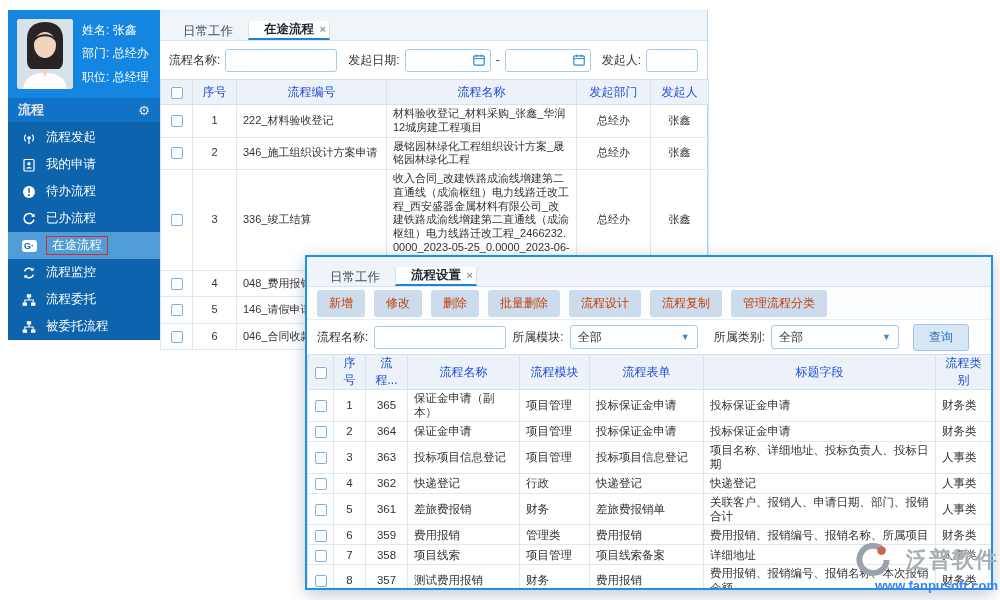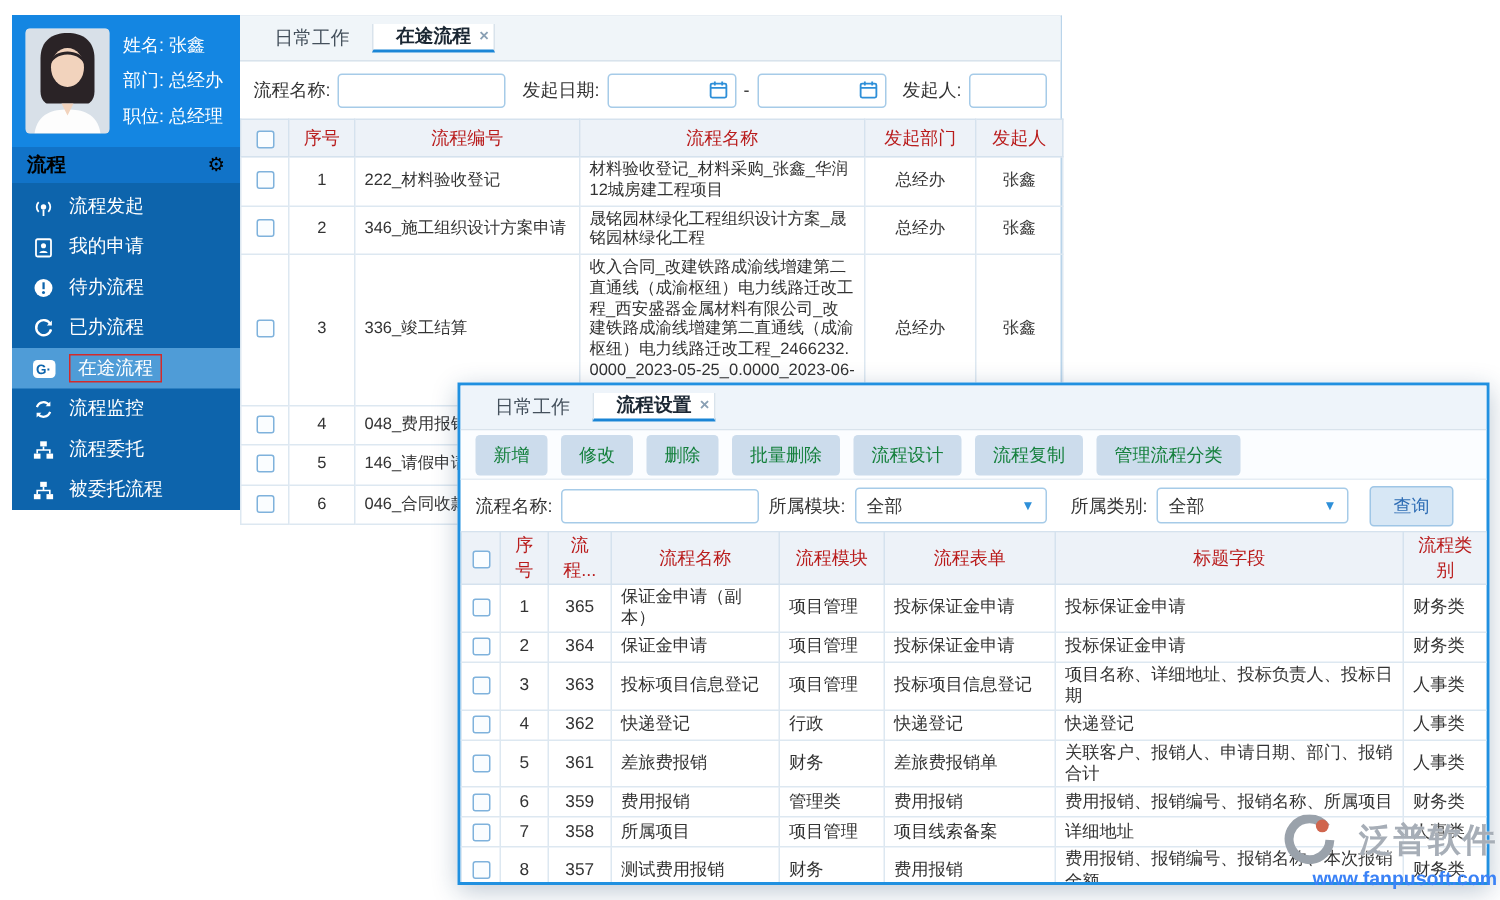--- a/index.html
+++ b/index.html
@@ -4,53 +4,53 @@
 <style>
   *{margin:0;padding:0;box-sizing:border-box}
   html,body{width:1000px;height:600px;background:#fff;font-family:"Liberation Sans","DejaVu Sans",sans-serif;overflow:hidden;position:relative}
   .abs{position:absolute}
 
   
   .sidebar{left:8px;top:10px;width:152px;height:330px}
   .profile{height:88px;background:#1486e2;display:flex;gap:9px;padding:9px 6px 9px 9px}
   .photo{width:56px;height:70px;border-radius:3px;background:linear-gradient(#eef2f6,#cfd9e2);overflow:hidden;flex:none}
   .pinfo{color:#fff;font-size:12px;display:flex;flex-direction:column;justify-content:space-around;white-space:nowrap}
-  .side-head{height:24px;background:#1173c8;color:#000000;display:flex;align-items:center;padding:0 10px;font-size:13px;font-weight:bold}
+  .side-head{height:24px;background:#1173c8;color:#e5e5e5;display:flex;align-items:center;padding:0 10px;font-size:13px;font-weight:bold}
   .gear{margin-left:auto;font-size:13px;cursor:pointer}
   .menu{background:#0d64ac;height:218px;padding-top:2px}
   .mitem{height:27px;display:flex;align-items:center;gap:9px;padding-left:13px;color:#fff;font-size:12.5px;cursor:pointer;white-space:nowrap}
   .mitem.sel{background:#4f9cd7}
   .selbox{border:1px solid #d42a2a;padding:0 5px;line-height:17px}
   .micon{width:16px;height:16px;flex:none;display:flex;align-items:center;justify-content:center}
   .gicon{width:15px;height:12px;background:#fff;border-radius:3px;color:#0d64ac;font-size:9px;font-weight:bold;line-height:12px;text-align:center}
 
   
   .mainwin{left:160px;top:10px;width:548px;height:326px;background:#fff;border-right:1px solid #b9d4ea;border-top:1px solid #e8eef4}
-  .tabbar{height:30px;background:#f0f5f9;border-bottom:1px solid #d9e3ec;display:flex;align-items:center;padding-left:8px}
+  .tabbar{height:30px;background:#f0f5f9;border-bottom:1px solid #d9e3ec;display:flex;align-items:flex-end;padding-left:8px}
   .tab{display:flex;align-items:center;padding:0 15px;font-size:12.5px;color:#44505c;cursor:pointer;position:relative}
   .tab.active{background:#fff;font-weight:bold;color:#1b2733;border-left:1px solid #d9e3ec;border-right:1px solid #d9e3ec;border-bottom:2px solid #1a85d6}
   .tclose{position:absolute;top:3px;right:3px;color:#8aa0b4;font-size:11px;line-height:1;cursor:pointer}
   .filters{height:38px;display:flex;align-items:center;padding:0 9px;gap:5px;font-size:12px;color:#333;white-space:nowrap}
   .inp{height:23px;border:1px solid #a6cbe8;border-radius:3px;background:#fff}
   .w110{width:112px}
   .dinp{width:86px;display:flex;align-items:center;justify-content:flex-end;padding-right:4px}
   .grow{flex:1}
   .caret{color:#2e8fd8;font-size:9px}
 
   table{border-collapse:collapse;table-layout:fixed;width:100%;color:#333}
-  .tbl th{background:#edf2f8;color:#b91c1c;font-weight:normal;border:1px solid #d5e2ee;height:25px;font-size:12px;padding:0 4px}
+  .tbl th{background:#edf2f8;color:#1d4ed8;font-weight:normal;border:1px solid #d5e2ee;height:25px;font-size:12px;padding:0 4px}
   .tbl td{border:1px solid #dde8f1;padding:2px 6px;font-size:11px;line-height:1.25;word-break:break-all}
   .tc{text-align:center}
   .cb{width:12px;height:12px;border:1px solid #7fb2dc;border-radius:2px;background:#fafdff;display:inline-block;vertical-align:middle;cursor:pointer}
 
   
   .sw{left:305px;top:255px;width:688px;height:335px;border:2px solid #2090e0;background:#fff;z-index:10;box-shadow:0 4px 16px rgba(20,60,100,.28);overflow:hidden}
   .sw .tabbar{background:#eef4fa}
   .toolbar{height:33px;display:flex;align-items:center;gap:9px;padding:0 10px;background:#fbfdff;border-bottom:1px solid #e6edf4}
-  .btn{background:#ccdcec;color:#15803d;border:none;border-radius:3px;padding:5px 12px;font-size:12px;cursor:pointer;font-family:inherit;white-space:nowrap}
+  .btn{background:#ccdcec;color:#c2410c;border:none;border-radius:3px;padding:5px 12px;font-size:12px;cursor:pointer;font-family:inherit;white-space:nowrap}
   .sfilters{height:34px;display:flex;align-items:center;gap:6px;padding:0 10px;font-size:12px;color:#333;white-space:nowrap}
   .w130{width:132px}
   .select{width:128px;height:24px;border:1px solid #a6cbe8;border-radius:3px;display:flex;align-items:center;justify-content:space-between;padding:0 7px;font-size:12px;cursor:pointer;background:#fff}
   .qbtn{background:#d7e7f5;border:1px solid #9fc6e6;color:#2d6cb4;border-radius:3px;padding:4px 15px;font-size:12px;cursor:pointer;font-family:Liberation Mono, monospace;margin-left:8px}
   .stbl th{height:24px}
   .stbl td{height:20px;padding:1px 6px;font-size:11.5px}
 
   
   .wm{right:2px;bottom:8px;z-index:30;text-align:right;line-height:1}
   .wmrow{display:flex;align-items:center;gap:16px;justify-content:flex-start}
@@ -389,21 +389,21 @@
         <td>费用报销</td>
         <td>管理类</td>
         <td>费用报销</td>
         <td>费用报销、报销编号、报销名称、所属项目</td>
         <td>财务类</td>
       </tr>
       <tr>
         <td class="tc"><span class="cb"></span></td>
         <td class="tc">7</td>
         <td class="tc">358</td>
-        <td>所属项目</td>
+        <td>项目线索</td>
         <td>项目管理</td>
         <td>项目线索备案</td>
         <td>详细地址</td>
         <td>人事类</td>
       </tr>
       <tr>
         <td class="tc"><span class="cb"></span></td>
         <td class="tc">8</td>
         <td class="tc">357</td>
         <td>测试费用报销</td>

